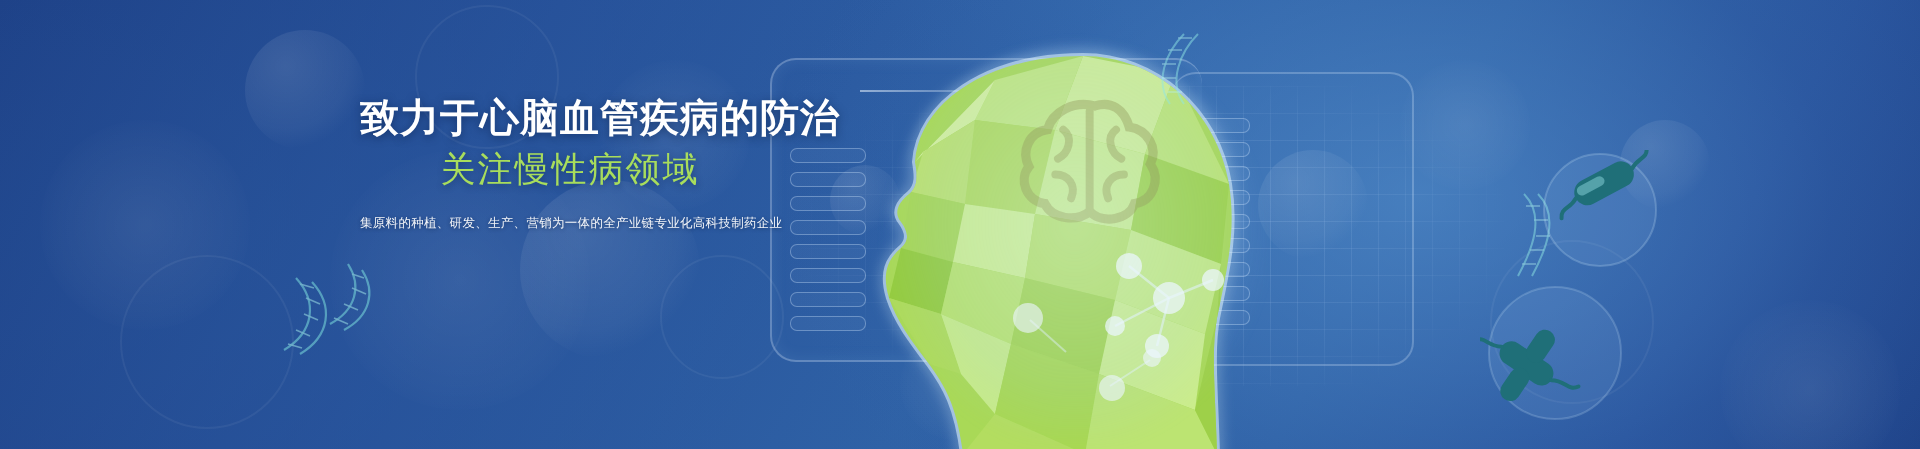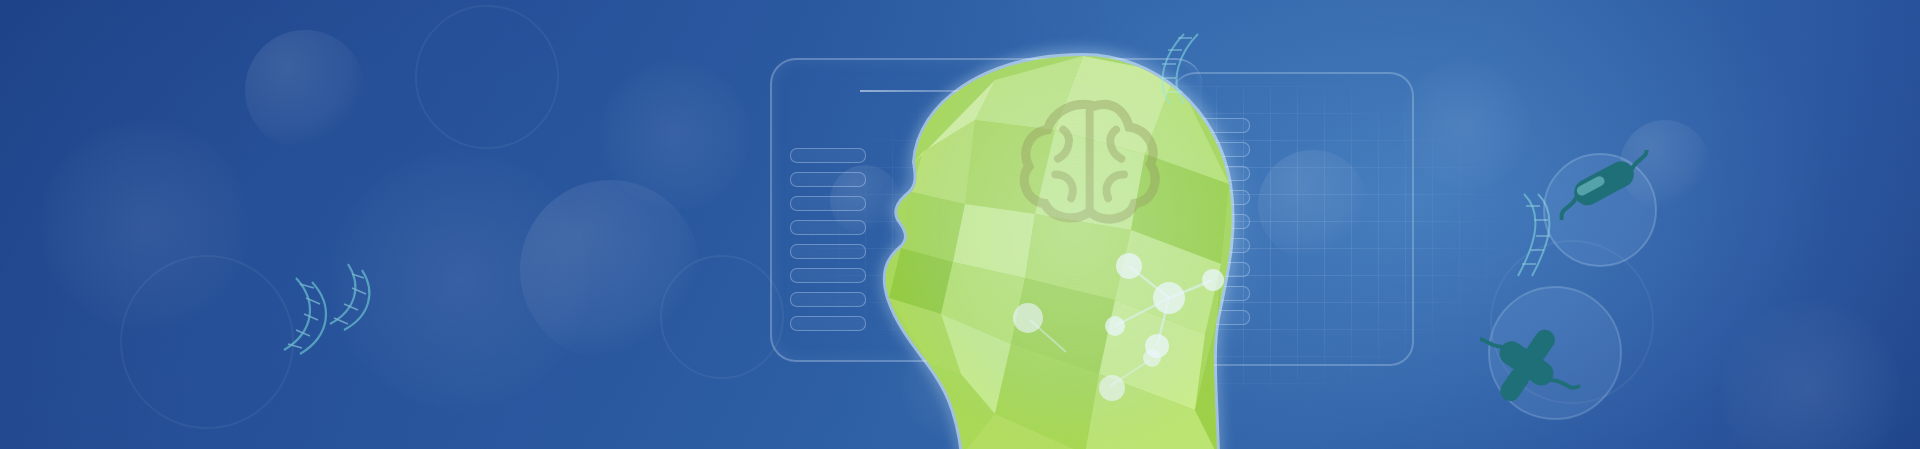--- a/index.html
+++ b/index.html
@@ -380,14 +380,19 @@
       <line x1="30" y1="30" x2="66" y2="62"></line>
       <line x1="110" y1="96" x2="150" y2="70"></line>
     </g>
     <g fill="rgba(235,246,255,0.62)">
       <circle cx="28" cy="28" r="15"></circle>
       <circle cx="112" cy="98" r="13"></circle>
       <circle cx="152" cy="68" r="9"></circle>
     </g>
   </svg>
 
+  <div class="copy">
+    <div class="headline">致力于心脑血管疾病的防治</div>
+    <div class="subline">关注慢性病领域</div>
+    <div class="tagline">集原料的种植、研发、生产、营销为一体的全产业链专业化高科技制药企业</div>
+  </div>
 
 </div>
 
 </body></html>

